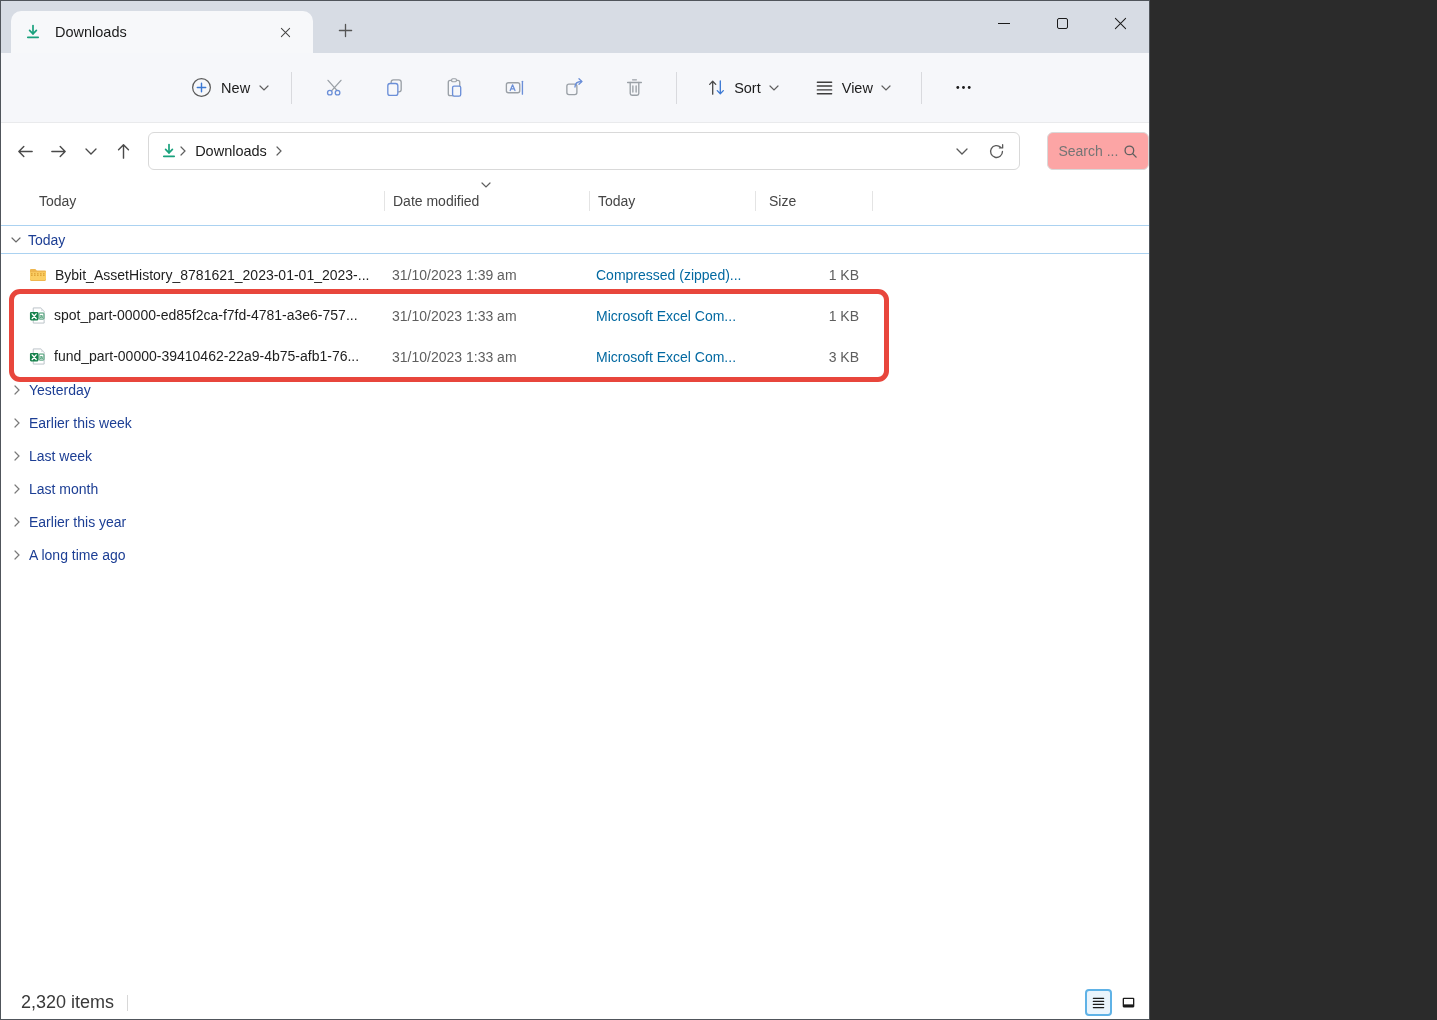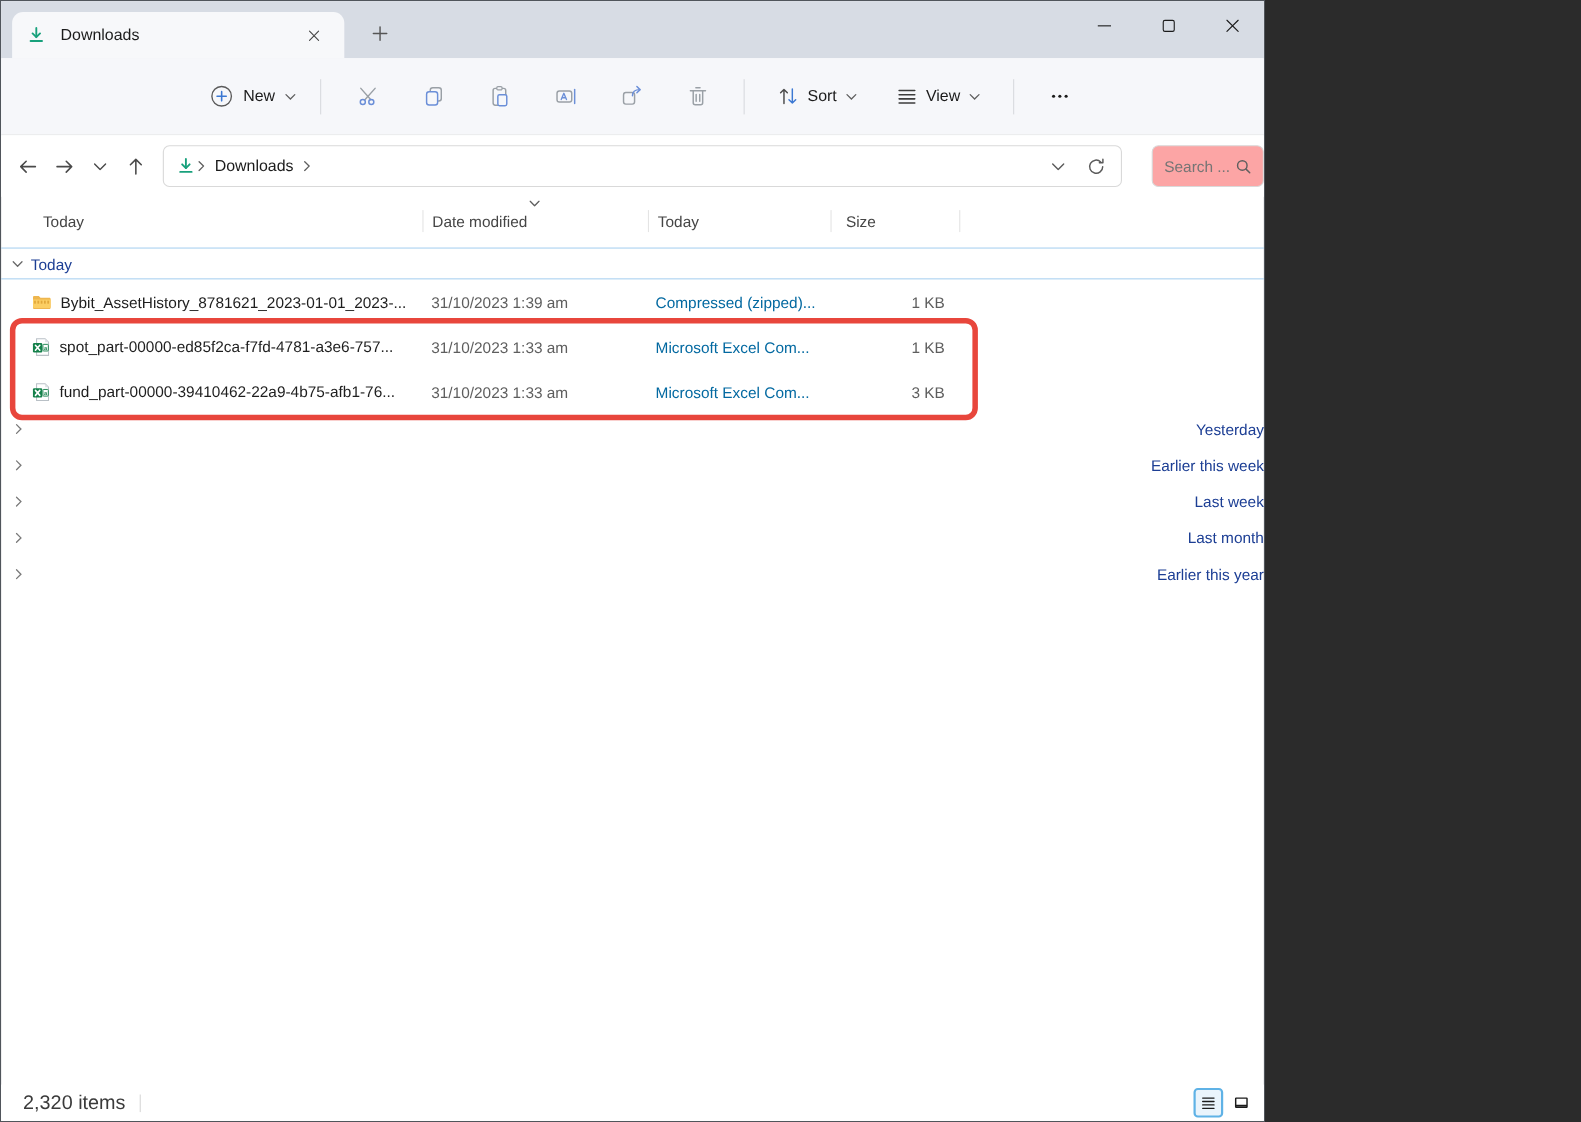--- a/index.html
+++ b/index.html
@@ -87,21 +87,21 @@
     border-top:1px solid #abd2f1; border-bottom:1px solid #abd2f1; cursor:pointer;
   }
   .group-label { font-size:14px; color:#1c3e94; margin-left:7px; }
   .file-row { height:41px; display:flex; align-items:center; font-size:14px; cursor:pointer; }
   .cell-name { width:383px; padding-left:28px; display:flex; align-items:flex-start; overflow:hidden; white-space:nowrap; }
   .file-name { margin-left:8px; color:#1e1e1e; }
   .cell-date { width:204px; padding-left:8px; color:#5e5e5e; }
   .cell-type { width:165px; padding-left:8px; color:#0369a1; }
   .cell-size { width:116px; padding-right:10px; text-align:right; color:#5e5e5e; }
   .groups { margin-top:-4px; }
-  .group-collapsed { height:33px; display:flex; align-items:center; padding-left:13px; cursor:pointer;justify-content:space-between; }
+  .group-collapsed { height:33px; display:flex; align-items:center; padding-left:13px; cursor:pointer; }
   .group-collapsed .group-label { margin-left:9px; }
   .gchev { color:#7a7a7a; }
 
   
   .annotation-box {
     position:absolute; left:8px; top:288px; width:880px; height:93px;
     border:5px solid #e8463c; border-radius:11px; pointer-events:none;
   }
 
   
@@ -443,20 +443,28 @@
         <span class="group-label">Last month</span>
       </div>
       <div class="group-collapsed">
         <span class="gchev">
             <svg viewBox="0 0 6 10" width="6" height="10" fill="none" stroke="#7a7a7a" stroke-width="1.2" stroke-linecap="round">
               <path d="M1 1l4 4-4 4"></path>
             </svg>
           </span>
         <span class="group-label">Earlier this year</span>
       </div>
+      <div class="group-collapsed">
+        <span class="gchev">
+            <svg viewBox="0 0 6 10" width="6" height="10" fill="none" stroke="#7a7a7a" stroke-width="1.2" stroke-linecap="round">
+              <path d="M1 1l4 4-4 4"></path>
+            </svg>
+          </span>
+        <span class="group-label">A long time ago</span>
+      </div>
     </div>
   </div>
 
   <div class="annotation-box"></div>
 
   <div class="statusbar">
     <span class="status-text">2,320 items</span>
     <span class="status-sep"></span>
     <div class="view-toggles">
       <div class="vt-btn active">

